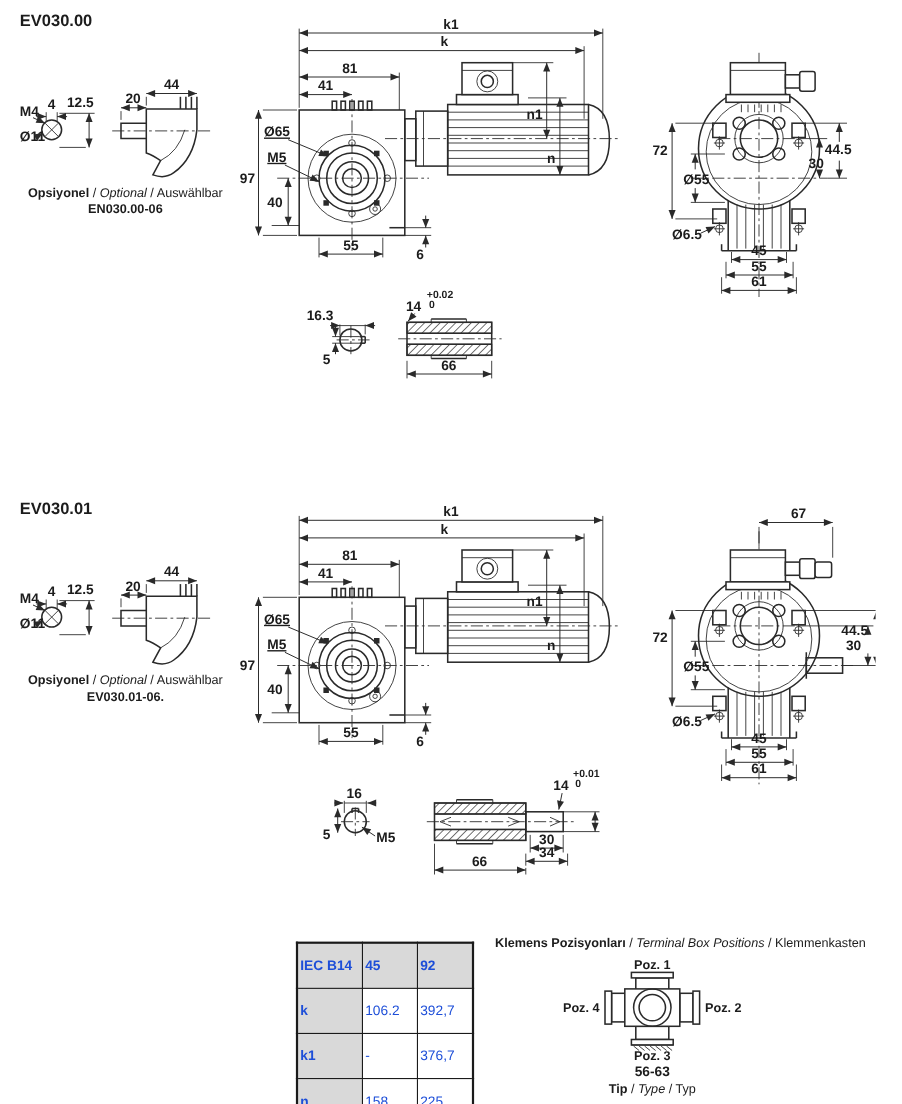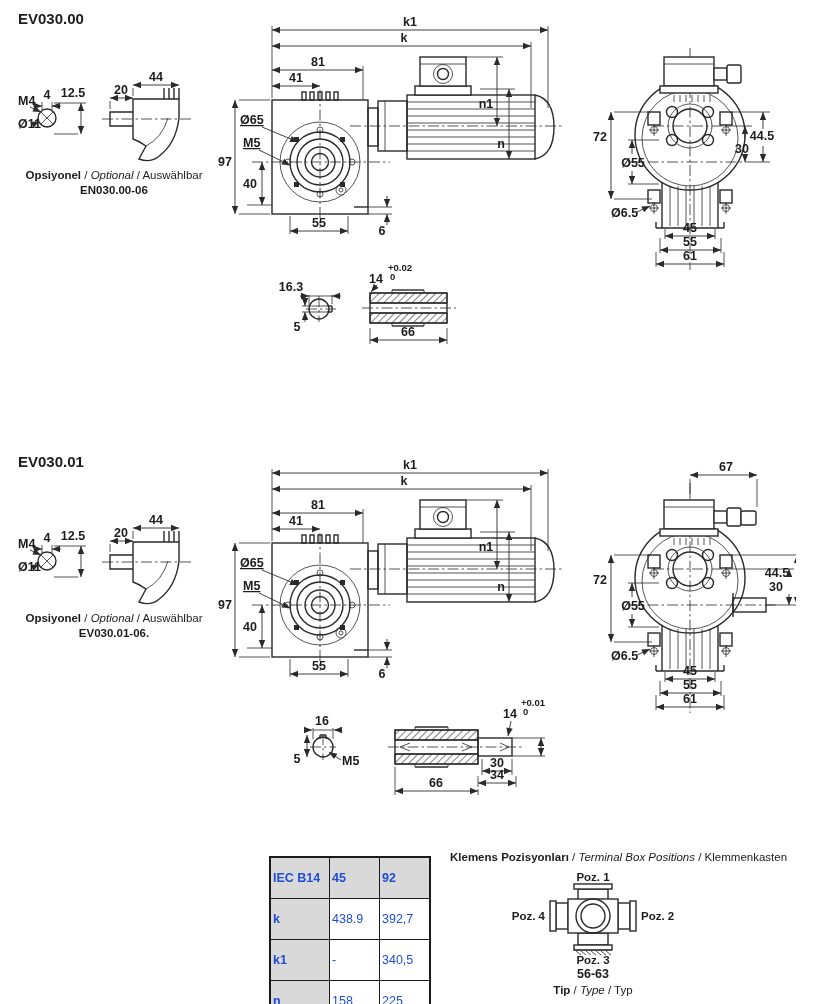--- a/index.html
+++ b/index.html
@@ -605,27 +605,27 @@
 <div class="dim-table">
   <table>
     <tbody>
           <tr>
       <td class="hd c0">IEC B14</td>
       <td class="hd c1">45</td>
       <td class="hd c2">92</td>
     </tr>
     <tr>
       <td class="hd c0">k</td>
-      <td class="c1">438.9</td>
+      <td class="c1">106.2</td>
       <td class="c2">392,7</td>
     </tr>
     <tr>
       <td class="hd c0">k1</td>
       <td class="c1">-</td>
-      <td class="c2">340,5</td>
+      <td class="c2">376,7</td>
     </tr>
     <tr>
       <td class="hd c0">n</td>
       <td class="c1">158</td>
       <td class="c2">225</td>
     </tr>
     <tr>
       <td class="hd c0">n1</td>
       <td class="c1">53</td>
       <td class="c2">97</td>

